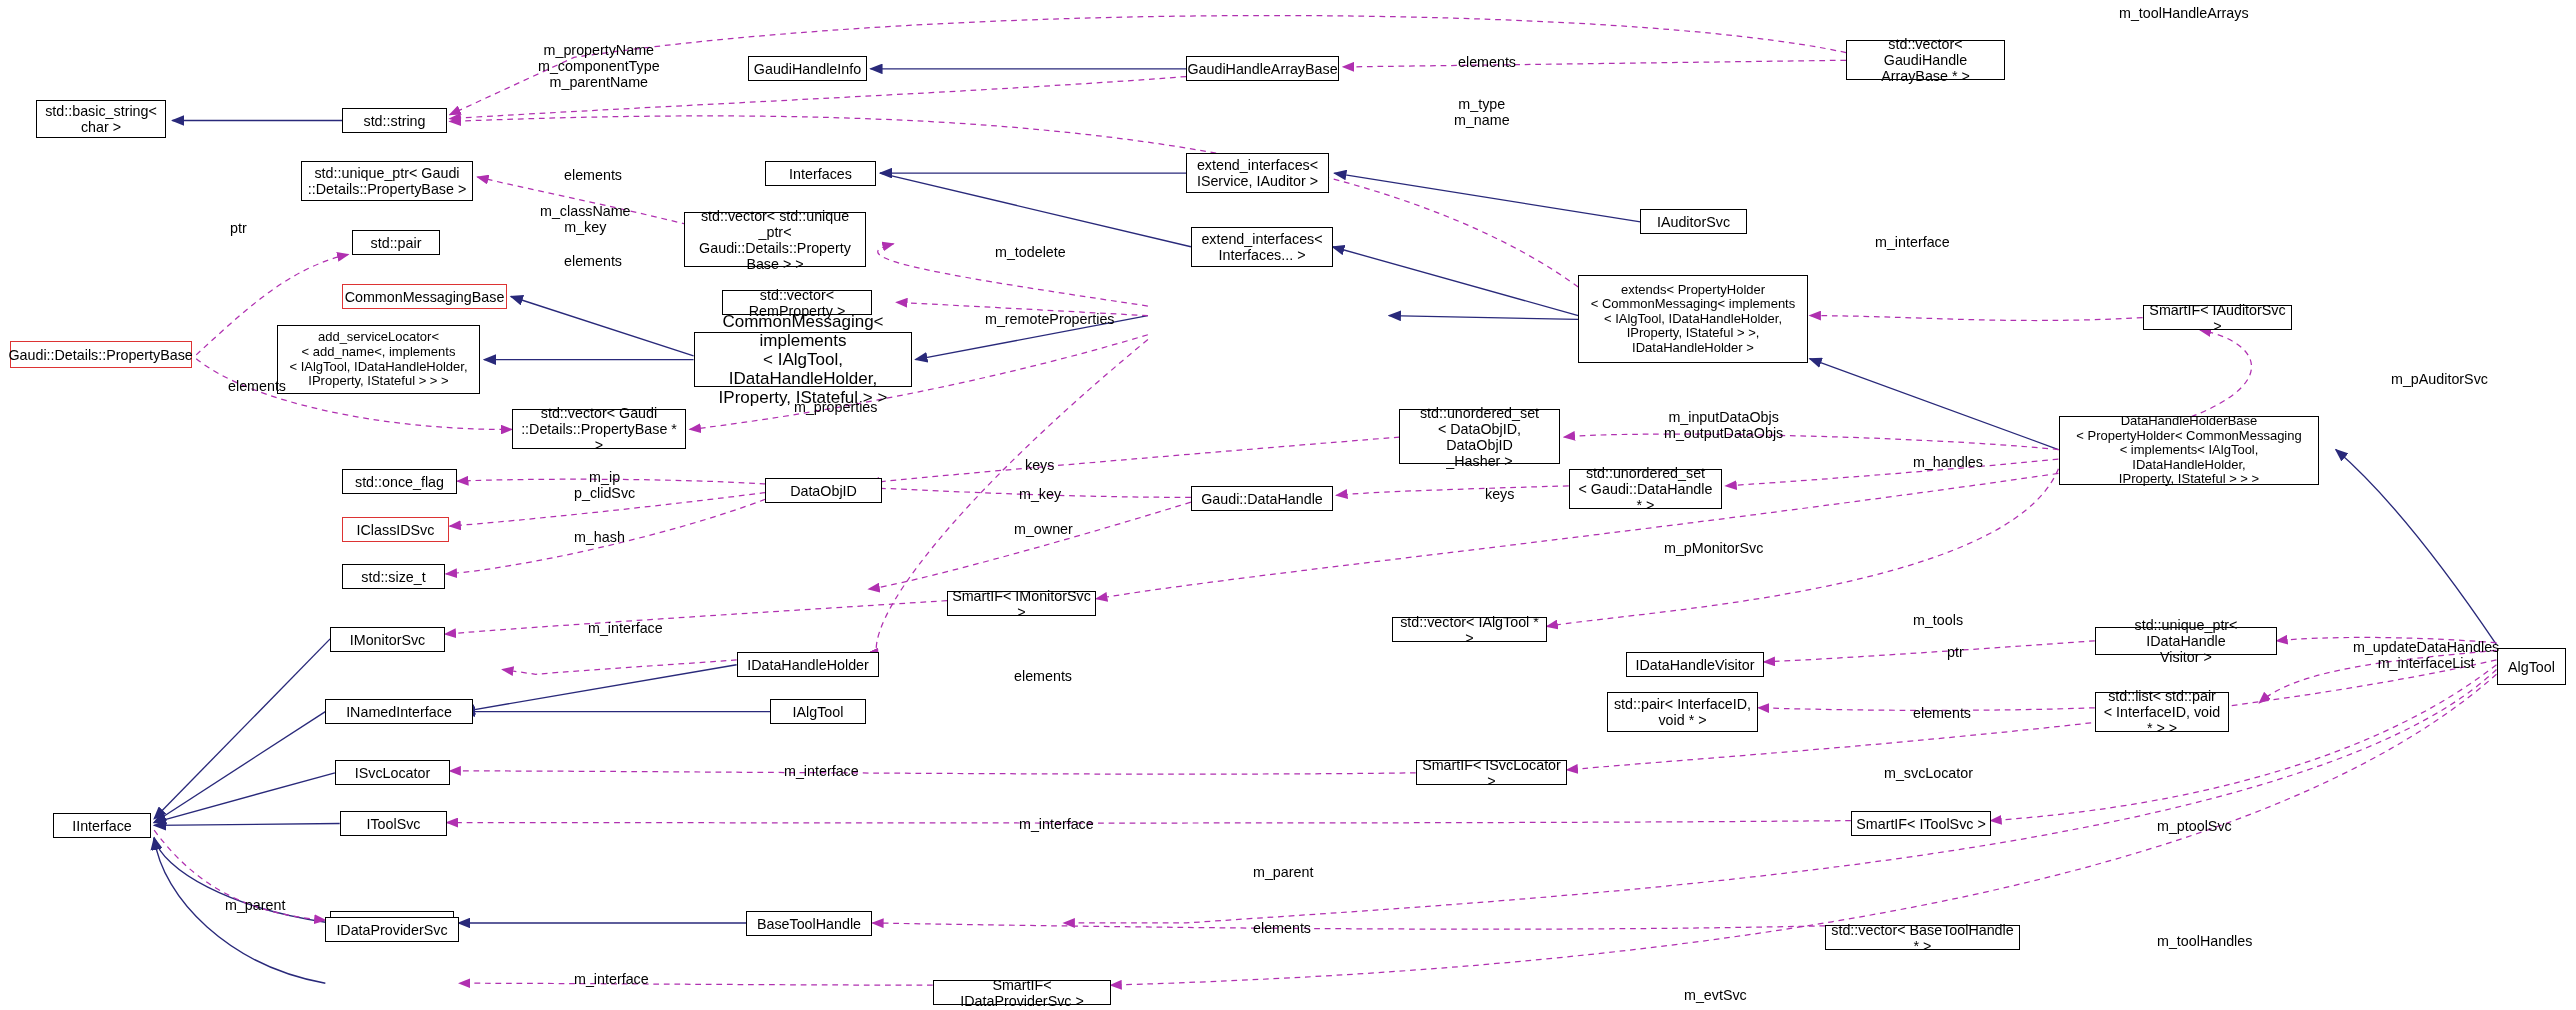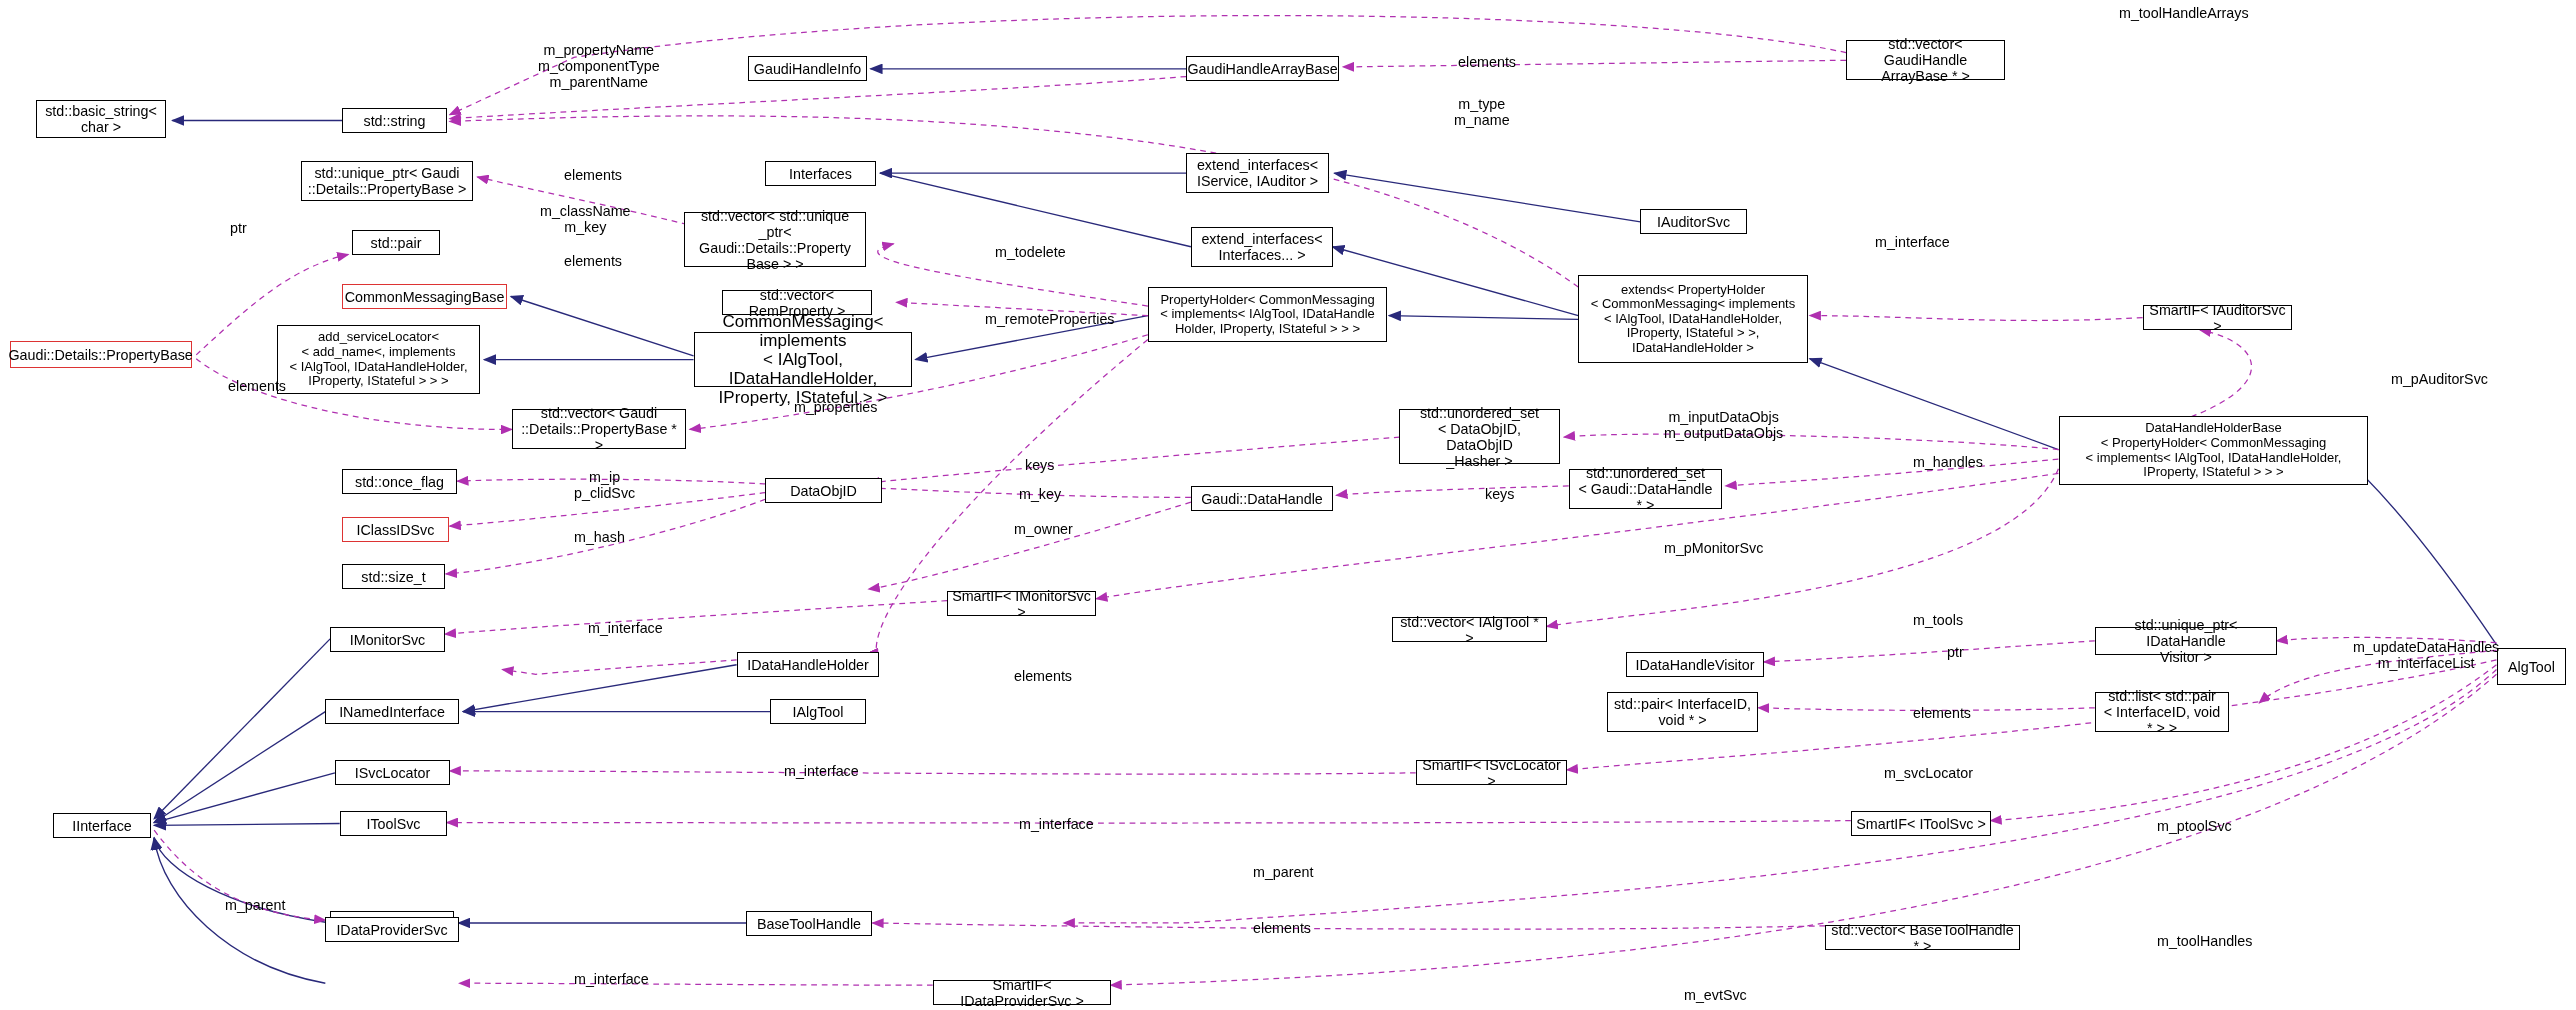--- a/index.html
+++ b/index.html
@@ -152,40 +152,35 @@
     </div>
   <div class="node" style="left:2143px;top:305px;width:149px;height:25px">
       <span>SmartIF&lt; IAuditorSvc &gt;</span>
     </div>
   <div class="node red" style="left:342px;top:284px;width:165px;height:25px">
       <span>CommonMessagingBase</span>
     </div>
   <div class="node" style="left:722px;top:290px;width:150px;height:25px">
       <span>std::vector&lt; RemProperty &gt;</span>
     </div>
-  <div class="node" style="left:1148px;top:287px;width:239px;height:55px;font-size:13px">
-      <span>PropertyHolder&lt; CommonMessaging
-&lt; implements&lt; IAlgTool, IDataHandle
-Holder, IProperty, IStateful &gt; &gt; &gt;</span>
-    </div>
   <div class="node red" style="left:9.6px;top:341px;width:182px;height:27px">
       <span>Gaudi::Details::PropertyBase</span>
     </div>
   <div class="node" style="left:277px;top:325px;width:203px;height:69px;font-size:13px">
       <span>add_serviceLocator&lt;
 &lt; add_name&lt;, implements
 &lt; IAlgTool, IDataHandleHolder,
 IProperty, IStateful &gt; &gt; &gt;</span>
     </div>
   <div class="node" style="left:694px;top:332px;width:218px;height:55px;font-size:17px">
       <span>CommonMessaging&lt; implements
 &lt; IAlgTool, IDataHandleHolder,
 IProperty, IStateful &gt; &gt;</span>
     </div>
-  <div class="node" style="left:2059px;top:416px;width:309px;height:69px;font-size:13px">
+  <div class="node" style="left:2059px;top:416px;width:260px;height:69px;font-size:13px">
       <span>DataHandleHolderBase
 &lt; PropertyHolder&lt; CommonMessaging
 &lt; implements&lt; IAlgTool, IDataHandleHolder,
 IProperty, IStateful &gt; &gt; &gt;</span>
     </div>
   <div class="node" style="left:512px;top:409px;width:174px;height:40px">
       <span>std::vector&lt; Gaudi
 ::Details::PropertyBase * &gt;</span>
     </div>
   <div class="node" style="left:1399px;top:409px;width:161px;height:55px">
@@ -227,21 +222,21 @@
     </div>
   <div class="node" style="left:2497px;top:648px;width:69px;height:37px">
       <span>AlgTool</span>
     </div>
   <div class="node" style="left:737px;top:652px;width:142px;height:25px">
       <span>IDataHandleHolder</span>
     </div>
   <div class="node" style="left:1626px;top:652px;width:138px;height:25px">
       <span>IDataHandleVisitor</span>
     </div>
-  <div class="node" style="left:325px;top:699px;width:134px;height:25px">
+  <div class="node" style="left:325px;top:699px;width:148px;height:25px">
       <span>INamedInterface</span>
     </div>
   <div class="node" style="left:770px;top:699px;width:96px;height:25px">
       <span>IAlgTool</span>
     </div>
   <div class="node" style="left:1607px;top:692px;width:151px;height:40px">
       <span>std::pair&lt; InterfaceID,
 void * &gt;</span>
     </div>
   <div class="node" style="left:2095px;top:692px;width:134px;height:40px">

